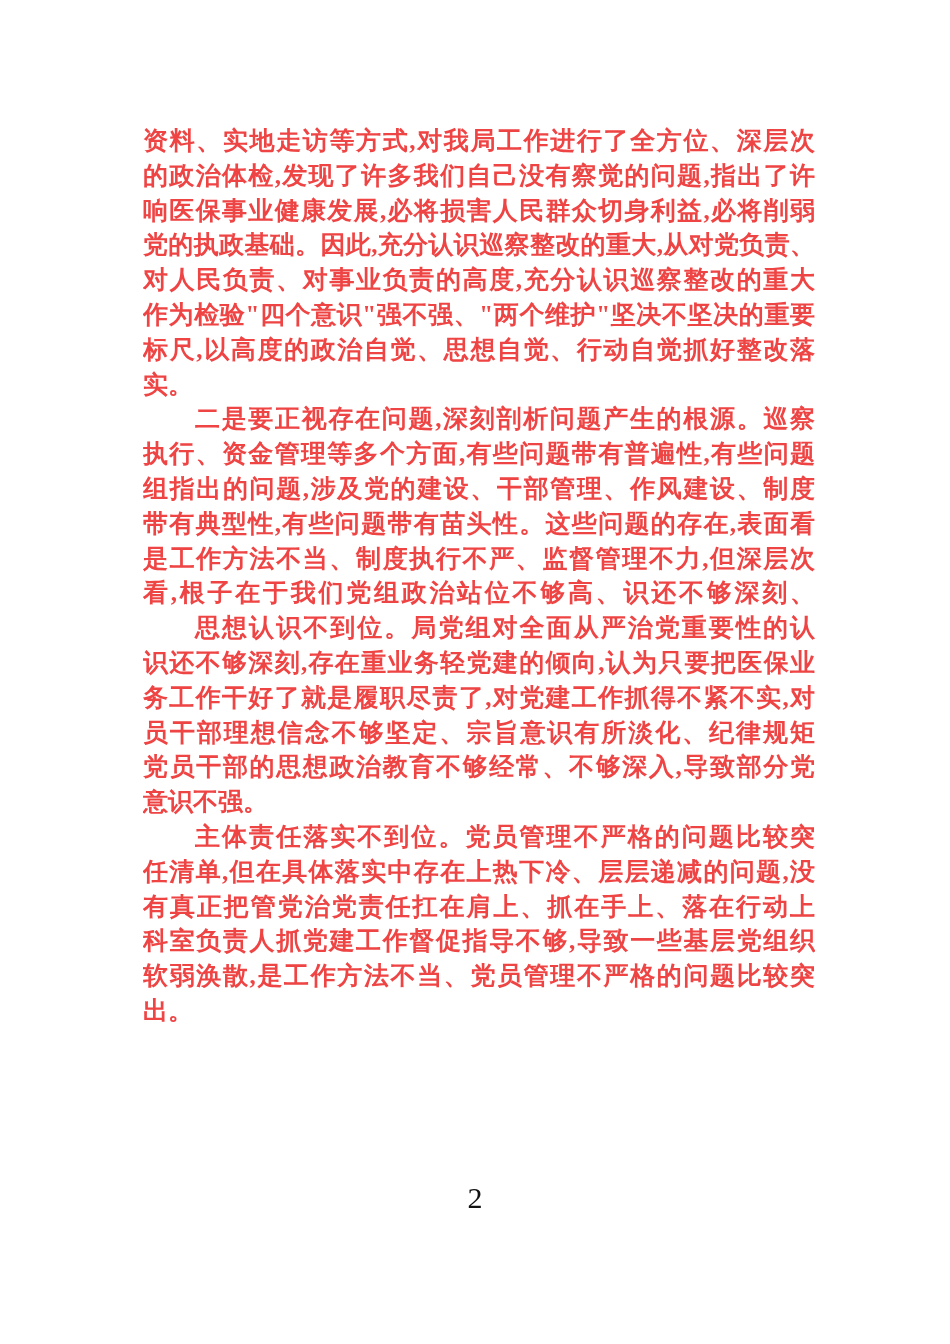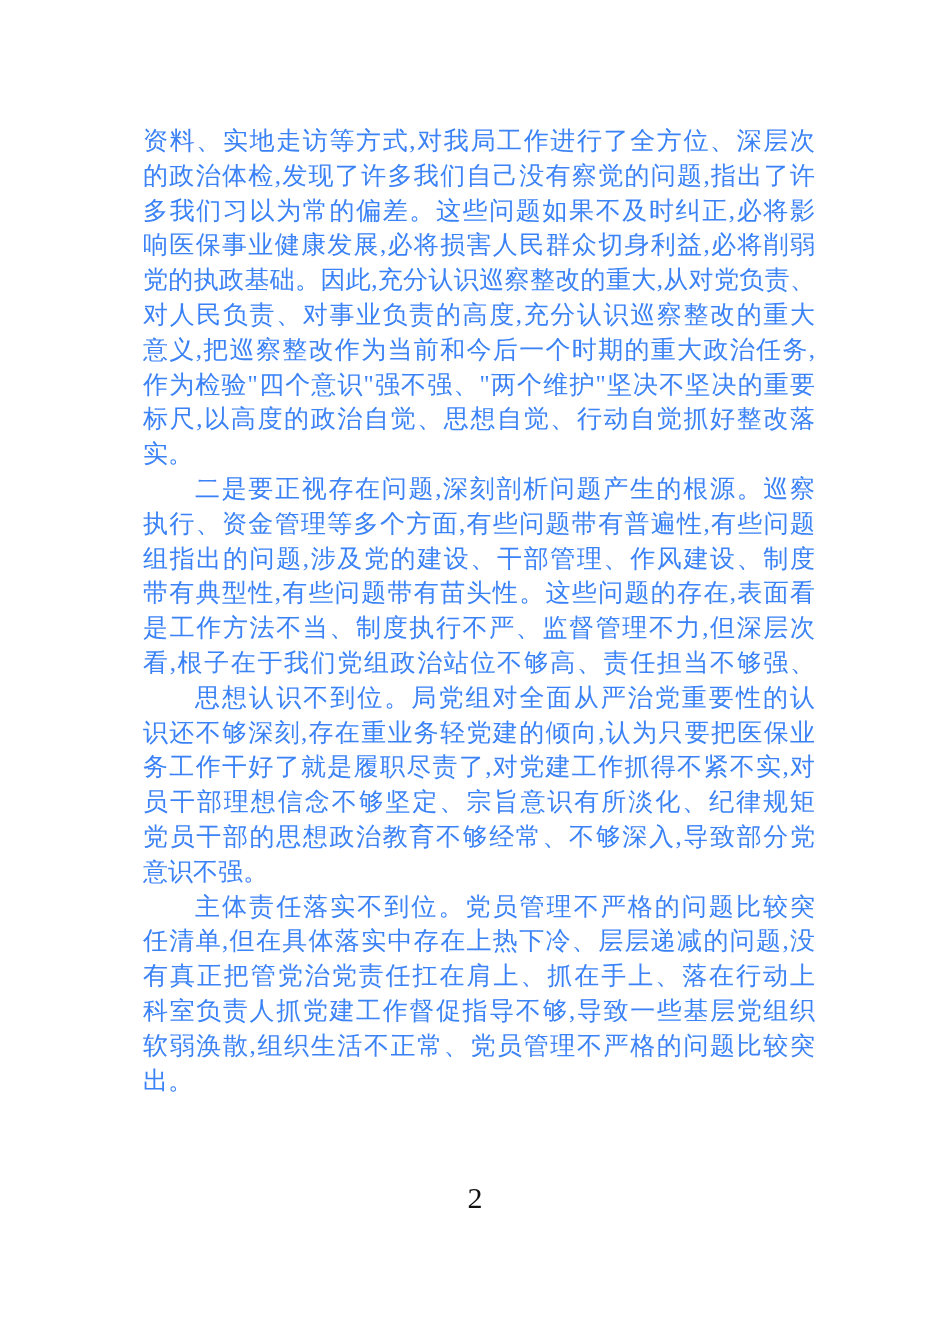--- a/index.html
+++ b/index.html
@@ -15,22 +15,22 @@
     overflow: hidden;
     font-family: "Liberation Serif", "DejaVu Serif", serif;
   }
   .text-block {
     position: absolute;
     left: 143px;
     top: 124px;
     width: 672px;
     font-size: 25px;
     line-height: 34.8px;
-    color: #3b82f6;
-    font-weight: 400;
+    color: #ef4444;
+    font-weight: 700;
   }
   .line {
     height: 34.8px;
     overflow: hidden;
   }
   .line.justify {
     text-align: justify;
     text-align-last: justify;
     text-justify: inter-character;
   }
@@ -52,41 +52,39 @@
     font-family: "Liberation Serif", "DejaVu Serif", serif;
   }
 </style>
 </head>
 <body>
 
 <div class="page">
   <div class="text-block">
       <div class="line justify">资料、实地走访等方式,对我局工作进行了全方位、深层次</div>
       <div class="line justify">的政治体检,发现了许多我们自己没有察觉的问题,指出了许</div>
-      <div class="line justify">多我们习以为常的偏差。这些问题如果不及时纠正,必将影</div>
       <div class="line justify">响医保事业健康发展,必将损害人民群众切身利益,必将削弱</div>
       <div class="line justify">党的执政基础。因此,充分认识巡察整改的重大,从对党负责、</div>
       <div class="line justify">对人民负责、对事业负责的高度,充分认识巡察整改的重大</div>
-      <div class="line justify">意义,把巡察整改作为当前和今后一个时期的重大政治任务,</div>
       <div class="line justify">作为检验"四个意识"强不强、"两个维护"坚决不坚决的重要</div>
       <div class="line justify">标尺,以高度的政治自觉、思想自觉、行动自觉抓好整改落</div>
       <div class="line plain">实。</div>
       <div class="line justify indent">二是要正视存在问题,深刻剖析问题产生的根源。巡察</div>
       <div class="line justify">执行、资金管理等多个方面,有些问题带有普遍性,有些问题</div>
       <div class="line justify">组指出的问题,涉及党的建设、干部管理、作风建设、制度</div>
       <div class="line justify">带有典型性,有些问题带有苗头性。这些问题的存在,表面看</div>
       <div class="line justify">是工作方法不当、制度执行不严、监督管理不力,但深层次</div>
-      <div class="line justify">看,根子在于我们党组政治站位不够高、责任担当不够强、</div>
+      <div class="line justify">看,根子在于我们党组政治站位不够高、识还不够深刻、</div>
       <div class="line justify indent">思想认识不到位。局党组对全面从严治党重要性的认</div>
       <div class="line justify">识还不够深刻,存在重业务轻党建的倾向,认为只要把医保业</div>
       <div class="line justify">务工作干好了就是履职尽责了,对党建工作抓得不紧不实,对</div>
       <div class="line justify">员干部理想信念不够坚定、宗旨意识有所淡化、纪律规矩</div>
       <div class="line justify">党员干部的思想政治教育不够经常、不够深入,导致部分党</div>
       <div class="line plain">意识不强。</div>
       <div class="line justify indent">主体责任落实不到位。党员管理不严格的问题比较突</div>
       <div class="line justify">任清单,但在具体落实中存在上热下冷、层层递减的问题,没</div>
       <div class="line justify">有真正把管党治党责任扛在肩上、抓在手上、落在行动上</div>
       <div class="line justify">科室负责人抓党建工作督促指导不够,导致一些基层党组织</div>
-      <div class="line justify">软弱涣散,组织生活不正常、党员管理不严格的问题比较突</div>
+      <div class="line justify">软弱涣散,是工作方法不当、党员管理不严格的问题比较突</div>
       <div class="line plain">出。</div>
     </div>
   <div class="page-number">2</div>
 </div>
 
 </body></html>

